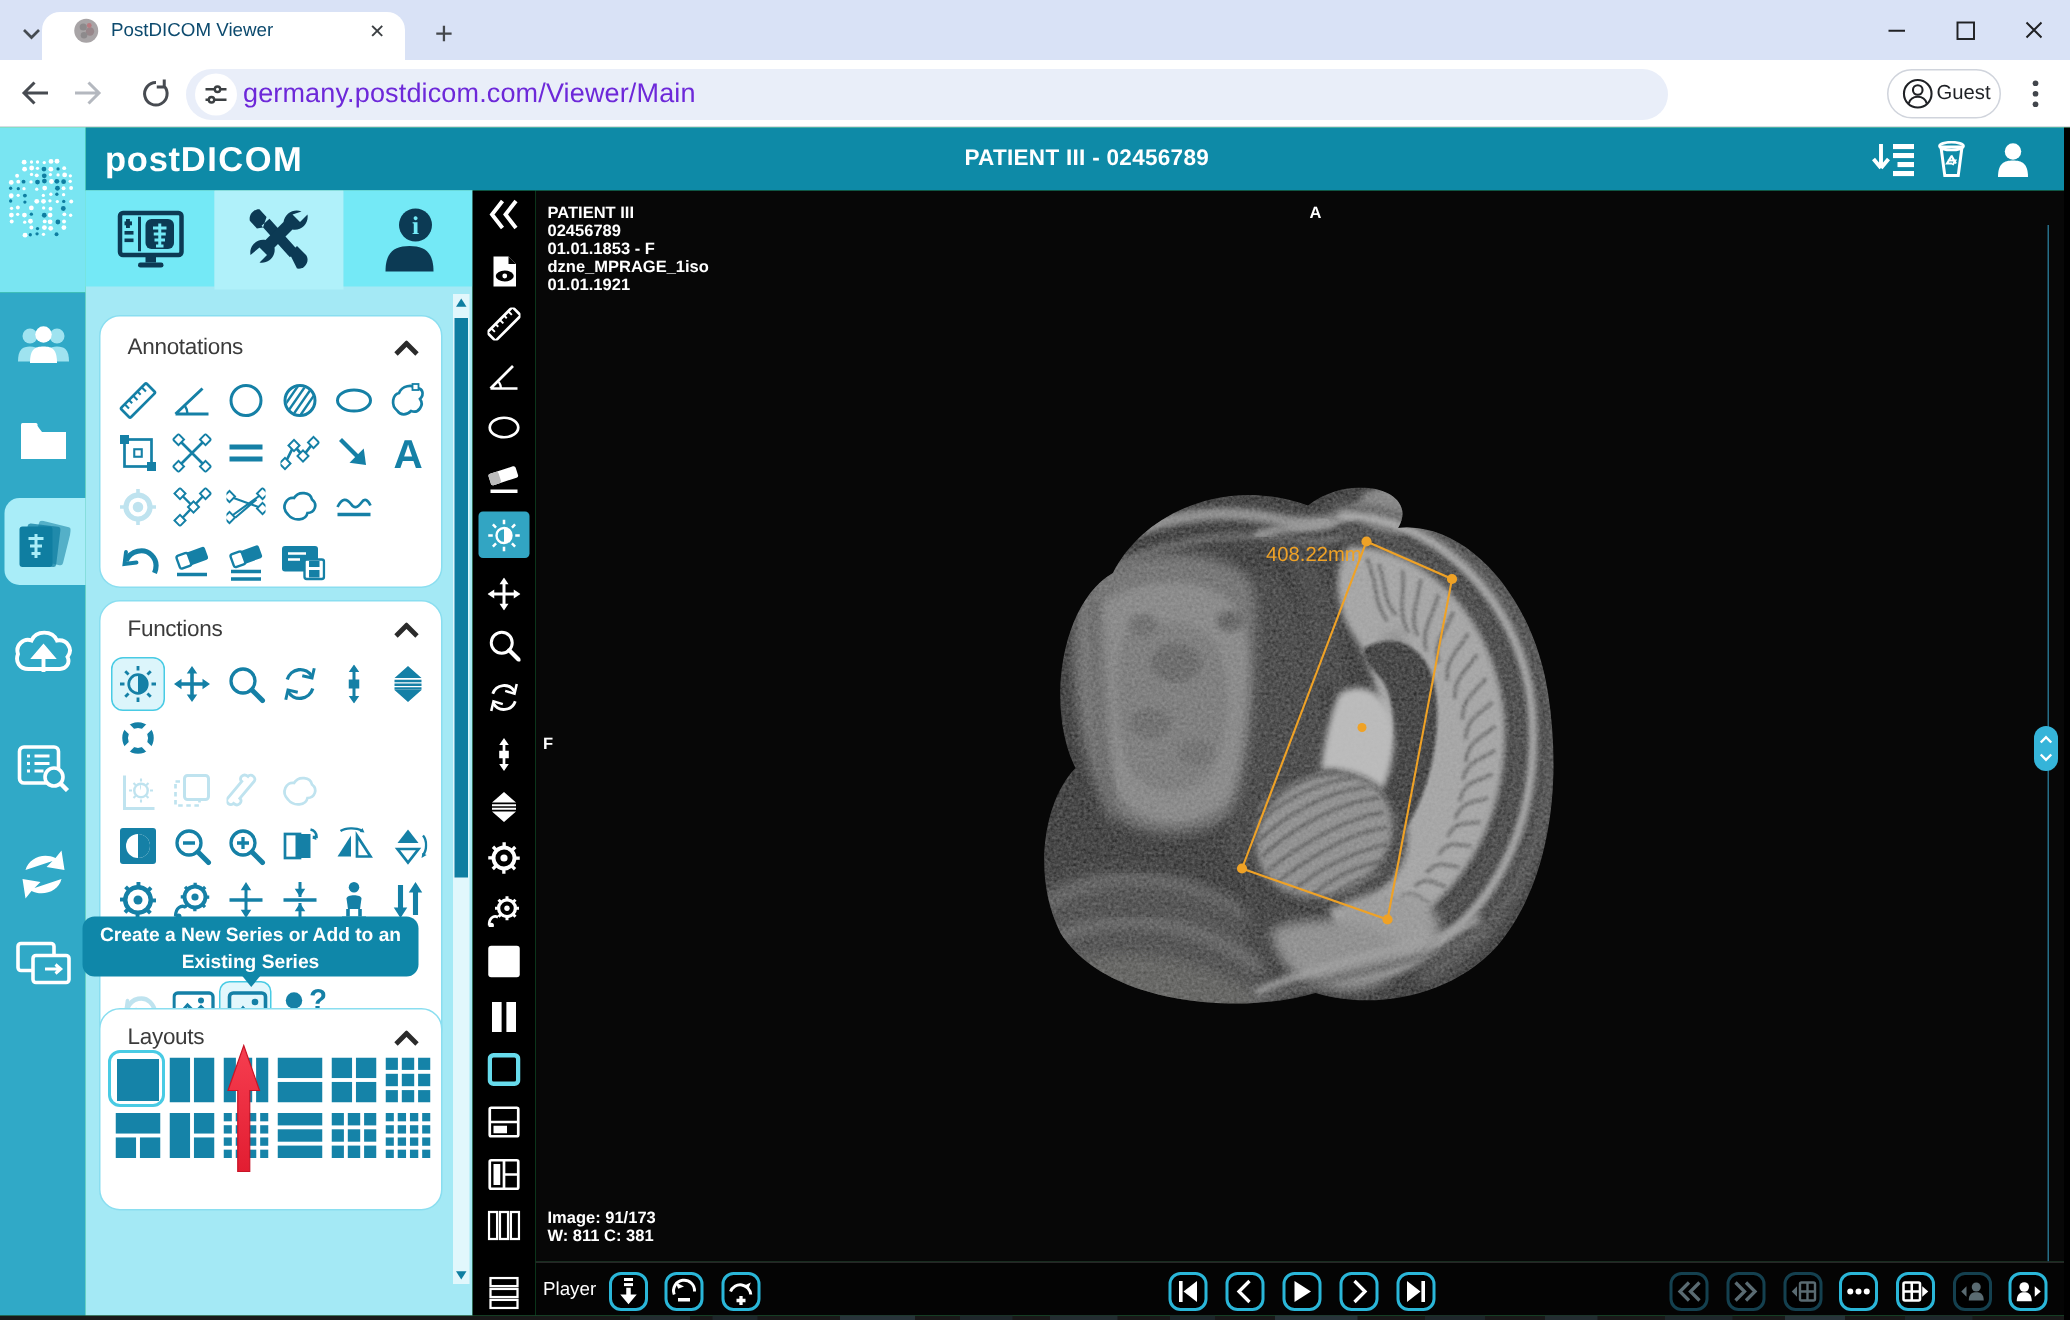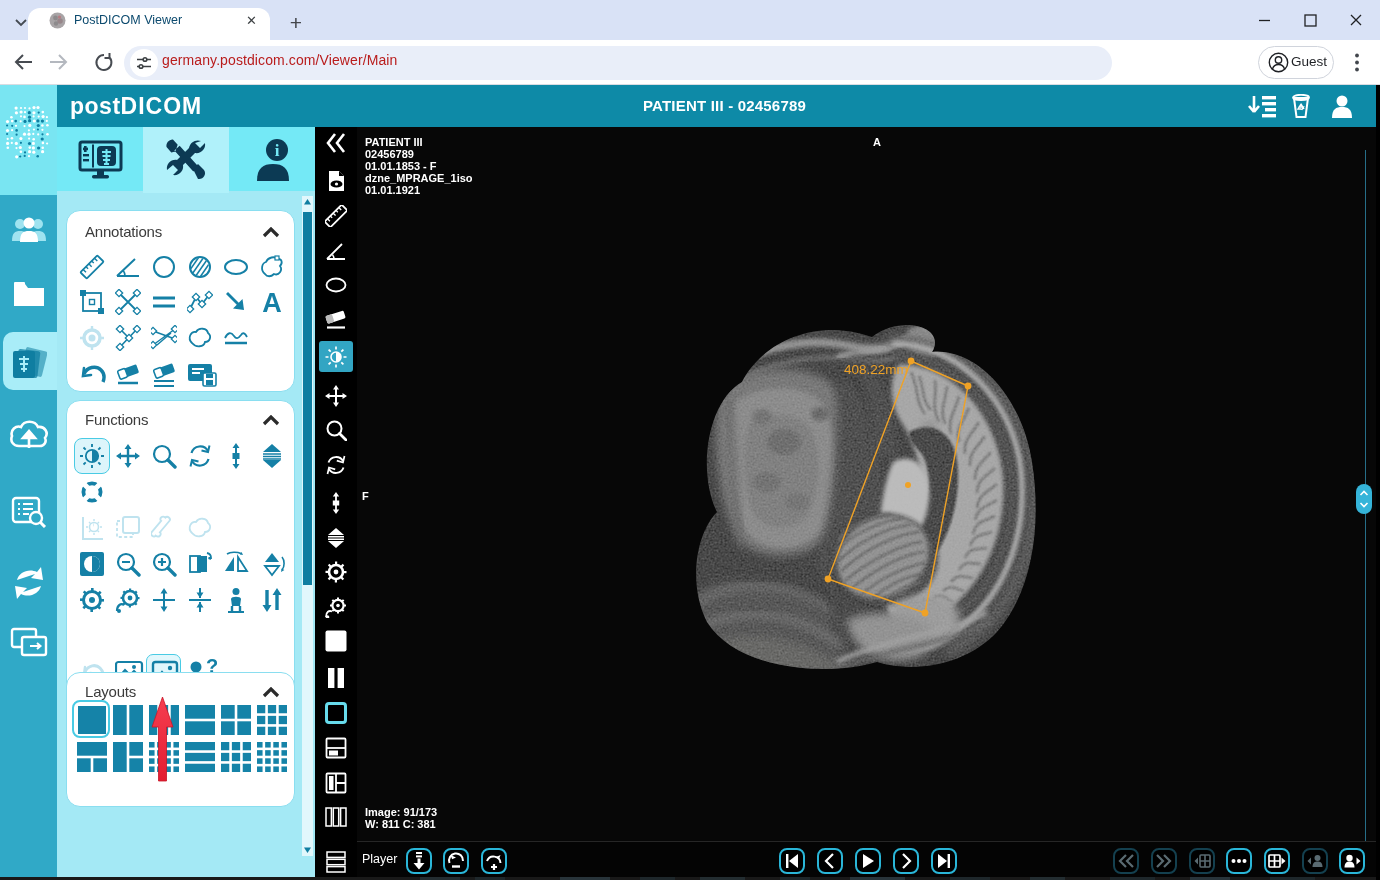--- a/index.html
+++ b/index.html
@@ -8,21 +8,21 @@
 
 #tabstrip{left:0;top:0;width:1380px;height:40px;background:#d9e2f6}
 #tab{left:28px;top:8px;width:242px;height:32px;background:#fff;border-radius:12px 12px 0 0}
 #tabchev{left:8px;top:11px;width:26px;height:22px;border-radius:6px;color:#454b52;font-size:13px;text-align:center;line-height:22px}
 #tabtitle{left:74px;top:13px;font-size:12.5px;color:#0c4a6e}
 #tabclose{left:246px;top:13px;font-size:13px;color:#3c4043}
 #tabplus{left:282px;top:9px;width:28px;height:28px;color:#44474c;font-size:21px;text-align:center;line-height:27px;font-weight:400}
 
 #toolbar{left:0;top:40px;width:1380px;height:45px;background:#fff;border-bottom:1px solid #d9dce2}
 #urlbar{left:124px;top:6px;width:988px;height:34px;background:#e9eef9;border-radius:17px}
-#urltext{left:162px;top:12px;font-size:14px;color:#b91c1c;letter-spacing:.1px}
+#urltext{left:162px;top:12px;font-size:18px;color:#6d28d9;letter-spacing:.1px}
 #tunecirc{left:130px;top:9px;width:28px;height:28px;background:#fff;border-radius:50%}
 #guest{left:1258px;top:6px;width:76px;height:33px;background:#fff;border:1px solid #d0d4dc;border-radius:17px}
 #guesttxt{left:1291px;top:14px;font-size:13.5px;color:#1f2125}
 
 #app{left:0;top:85px;width:1380px;height:795px;background:#22c55e}
 #header{left:57px;top:0;width:1319px;height:42px;background:#0e8aa7}
 #applogo{left:13px;top:8px;color:#fff;font-size:23px;font-weight:bold;letter-spacing:.5px}
 #apptitle{left:8px;top:12px;width:1319px;text-align:center;color:#fff;font-size:15px;font-weight:bold;letter-spacing:.2px}
 
 #sidelogo{left:0;top:0;width:57px;height:110px;background:#79e5f2}
@@ -710,20 +710,23 @@
       </div>
     <svg class="abs" style="left:92px;top:568px;z-index:6" width="30" height="90" viewBox="0 0 30 90">
 <defs>
           <linearGradient id="rg" x1="0" y1="0" x2="0" y2="1">
             <stop offset="0" stop-color="#f63e50"></stop>
             <stop offset="1" stop-color="#e21d31"></stop>
           </linearGradient>
         </defs>
 <path d="M13.5 2 L24 32 H17.5 V86 H9.5 V32 H3 Z" fill="url(#rg)" stroke="#c81426" stroke-width="0.8"></path>
       </svg>
+      <div class="abs" id="tooltip">Create a New Series or Add to an<br>Existing Series<svg class="abs" style="left:106px;top:39px" width="13" height="8" viewBox="0 0 13 8">
+          <path d="M0 0 H13 L6.5 8 Z" fill="#0f87a9"></path>
+        </svg></div>
   </div>
   <div class="abs" id="btoolbar">
       <svg class="abs" style="left:10px;top:5px" width="22" height="22" viewBox="0 0 22 22">
         <path d="M10 2 L3 11 L10 20 M19 2 L12 11 L19 20" stroke="#fff" stroke-width="2.6" fill="none"></path>
       </svg>
       <svg class="abs" style="left:10px;top:43px" width="22" height="22" viewBox="0 0 22 22">
         <path d="M4 1 H14 L19 6 V21 H4 Z" fill="#fff"></path>
         <path d="M14 1 V6 H19" fill="#000"></path>
         <ellipse cx="11.5" cy="14" rx="6" ry="3.6" fill="#000"></ellipse>
         <circle cx="11.5" cy="14" r="1.6" fill="#fff"></circle>

